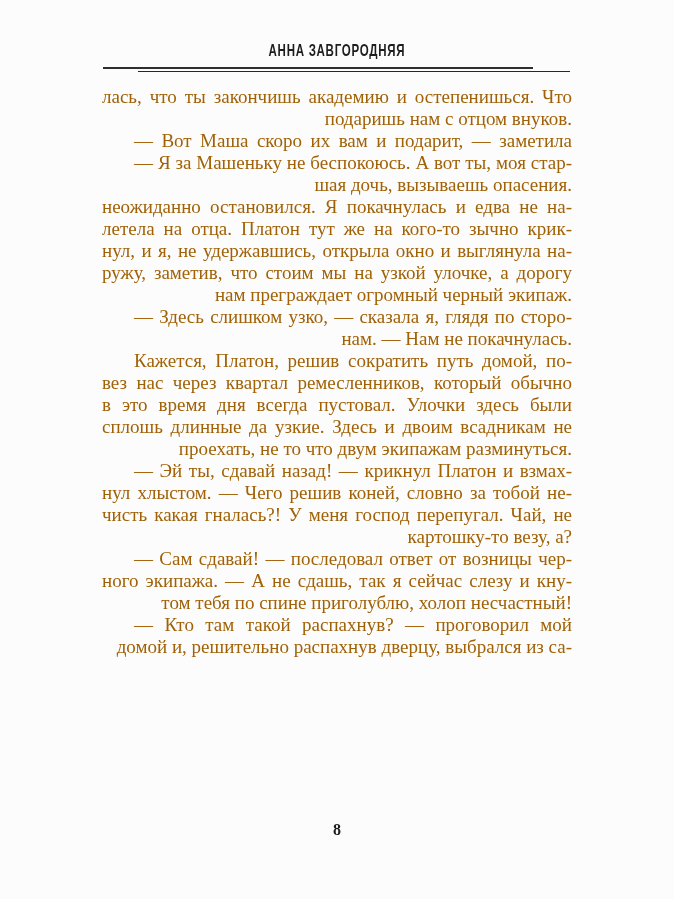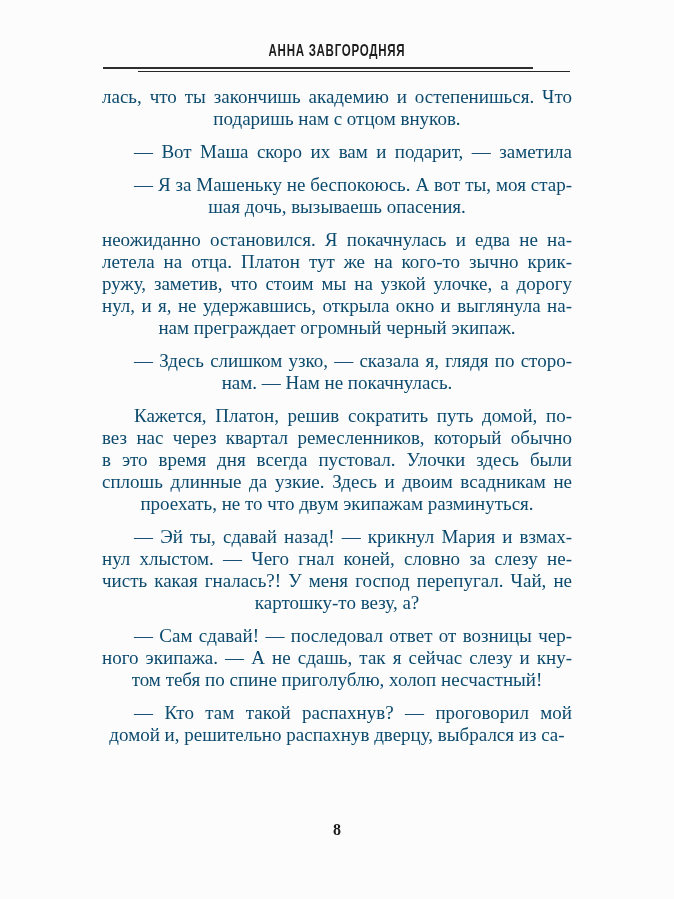--- a/index.html
+++ b/index.html
@@ -52,26 +52,26 @@
     background: #262626;
   }
   
   .body-text {
     position: absolute;
     top: 86px;
     left: 102px;
     width: 470px;
     font-size: 19px;
     line-height: 22px;
-    color: #0c4a6e;
+    color: #a16207;
   }
   .para { margin: 0; }
-  .para + .para { margin-top: 11px; }
+  .para + .para { margin-top: 0; }
   .line {
-    text-align: center;
+    text-align: right;
     white-space: nowrap;
   }
   .line.j {
     white-space: normal;
     text-align: justify;
     text-align-last: justify;
     -moz-text-align-last: justify;
   }
   .line.ind { padding-left: 32px; }
   
@@ -107,38 +107,38 @@
       <div class="para">
         <div class="line j ind">— Вот Маша скоро их вам и подарит, — заметила</div>
       </div>
       <div class="para">
         <div class="line j ind">— Я за Машеньку не беспокоюсь. А вот ты, моя стар-</div>
         <div class="line">шая дочь, вызываешь опасения.</div>
       </div>
       <div class="para">
         <div class="line j">неожиданно остановился. Я покачнулась и едва не на-</div>
         <div class="line j">летела на отца. Платон тут же на кого-то зычно крик-</div>
+        <div class="line j">нул, и я, не удержавшись, открыла окно и выглянула на-</div>
         <div class="line j">ружу, заметив, что стоим мы на узкой улочке, а дорогу</div>
-        <div class="line j">нул, и я, не удержавшись, открыла окно и выглянула на-</div>
         <div class="line">нам преграждает огромный черный экипаж.</div>
       </div>
       <div class="para">
         <div class="line j ind">— Здесь слишком узко, — сказала я, глядя по сторо-</div>
         <div class="line">нам. — Нам не покачнулась.</div>
       </div>
       <div class="para">
         <div class="line j ind">Кажется, Платон, решив сократить путь домой, по-</div>
         <div class="line j">вез нас через квартал ремесленников, который обычно</div>
         <div class="line j">в это время дня всегда пустовал. Улочки здесь были</div>
         <div class="line j">сплошь длинные да узкие. Здесь и двоим всадникам не</div>
         <div class="line">проехать, не то что двум экипажам разминуться.</div>
       </div>
       <div class="para">
-        <div class="line j ind">— Эй ты, сдавай назад! — крикнул Мария и взмах-</div>
-        <div class="line j">нул хлыстом. — Чего гнал коней, словно за слезу не-</div>
+        <div class="line j ind">— Эй ты, сдавай назад! — крикнул Платон и взмах-</div>
+        <div class="line j">нул хлыстом. — Чего решив коней, словно за тобой не-</div>
         <div class="line j">чисть какая гналась?! У меня господ перепугал. Чай, не</div>
         <div class="line">картошку-то везу, а?</div>
       </div>
       <div class="para">
         <div class="line j ind">— Сам сдавай! — последовал ответ от возницы чер-</div>
         <div class="line j">ного экипажа. — А не сдашь, так я сейчас слезу и кну-</div>
         <div class="line">том тебя по спине приголублю, холоп несчастный!</div>
       </div>
       <div class="para">
         <div class="line j ind">— Кто там такой распахнув? — проговорил мой</div>

